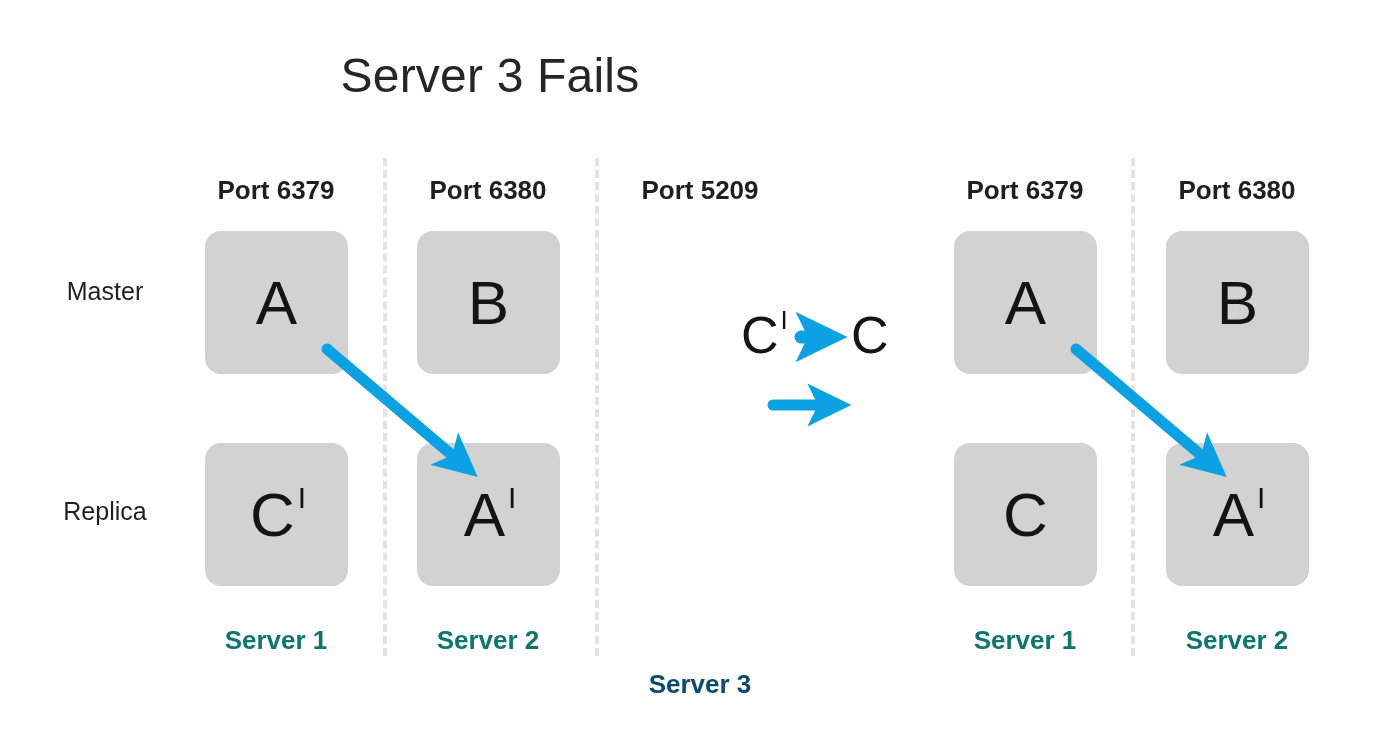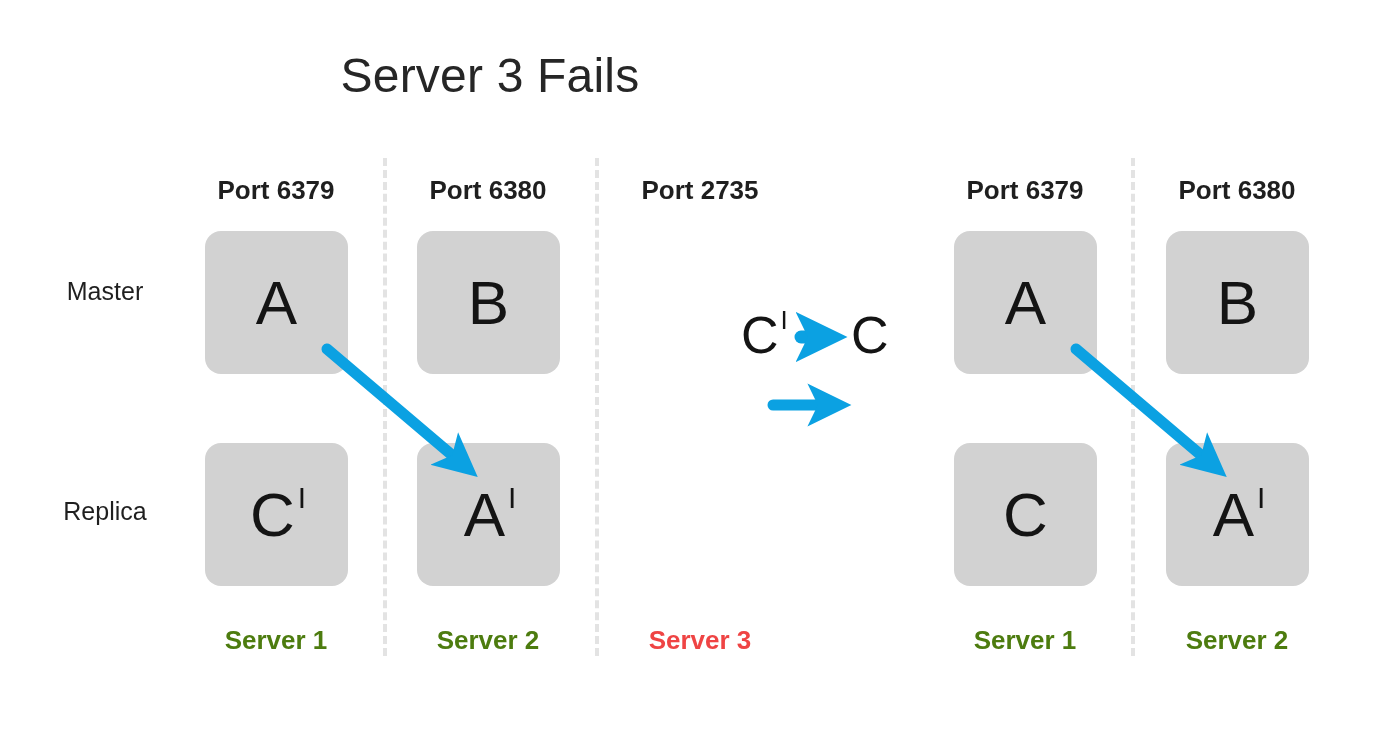--- a/index.html
+++ b/index.html
@@ -101,24 +101,24 @@
   }
 
   
   .server-label {
     position: absolute;
     top: 625px;
     width: 200px;
     text-align: center;
     font-size: 26px;
     font-weight: 700;
-    color: #4d7c0f;
-    white-space: nowrap;
-  }
-  .server-label.failed { color: #ef4444; }
+    color: #0f766e;
+    white-space: nowrap;
+  }
+  .server-label.failed { color: #0c4a6e; margin-top: 44px; }
 
   
   #arrows {
     position: absolute;
     left: 0;
     top: 0;
     width: 1388px;
     height: 729px;
     pointer-events: none;
   }
@@ -148,21 +148,21 @@
 <div id="stage">
 
   <div class="title">Server 3 Fails</div>
 
   <div class="divider" style="left:383px;"></div>
   <div class="divider" style="left:595px;"></div>
   <div class="divider" style="left:1131px;"></div>
 
   <div class="port-label" style="left:186px;">Port 6379</div>
   <div class="port-label" style="left:398px;">Port 6380</div>
-  <div class="port-label" style="left:610px;">Port 2735</div>
+  <div class="port-label" style="left:610px;">Port 5209</div>
 
   <div class="port-label" style="left:935px;">Port 6379</div>
   <div class="port-label" style="left:1147px;">Port 6380</div>
 
   <div class="row-label replica">Replica</div>
   <div class="row-label master">Master</div>
 
   <div class="node" style="left:205px; top:231px;">
     <span class="glyph"><span>A</span><span class="prime"></span></span>
   </div>

